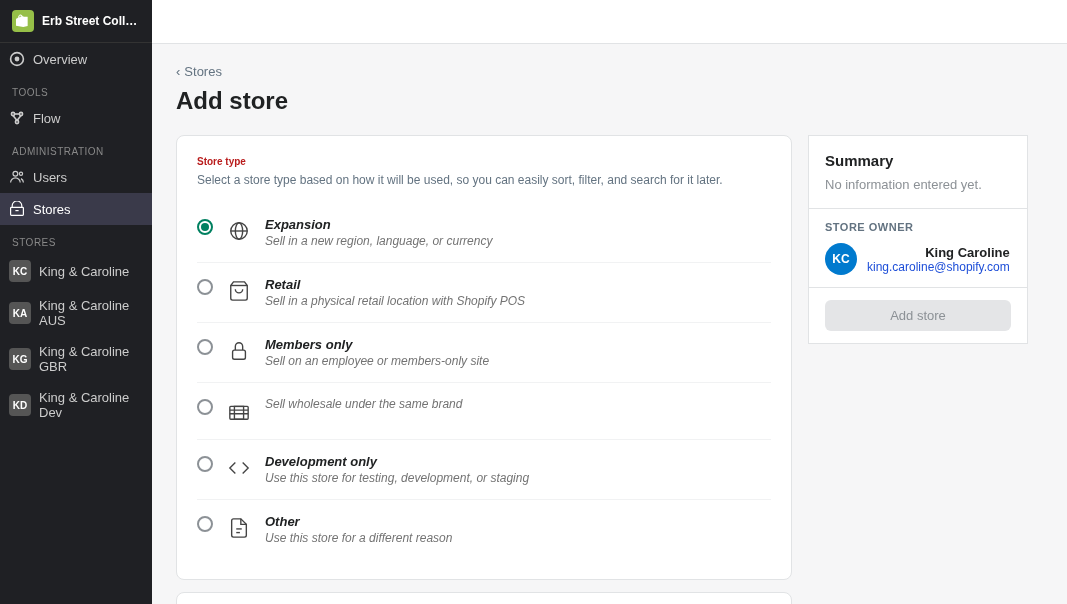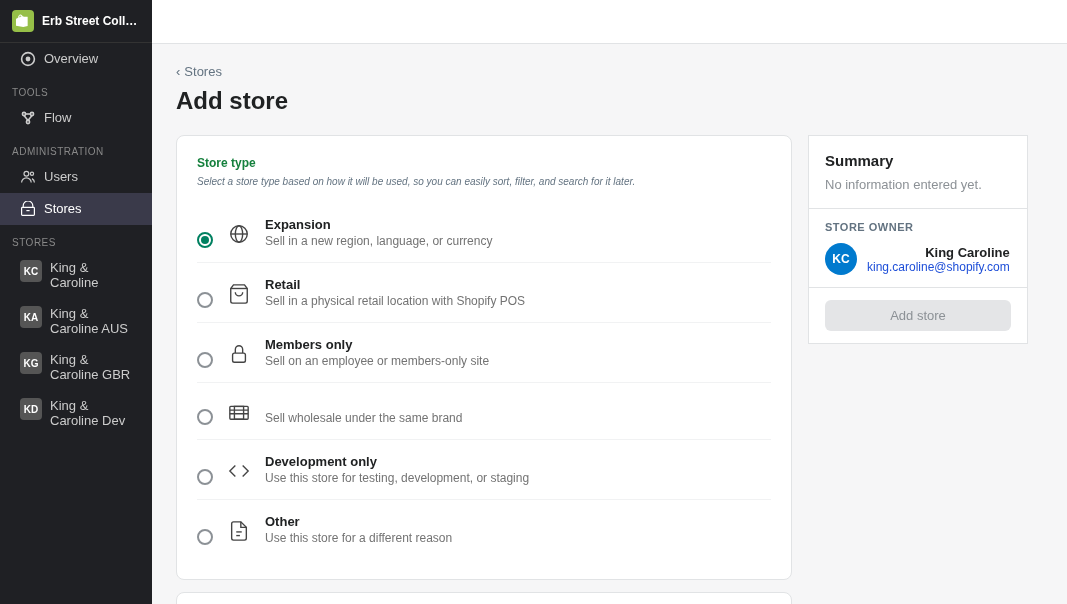--- a/index.html
+++ b/index.html
@@ -45,22 +45,23 @@
       font-size: 12px;
       font-weight: 600;
       color: #fff;
       white-space: nowrap;
       overflow: hidden;
       text-overflow: ellipsis;
     }
 
     .sidebar-nav-item {
       display: flex;
+      align-items: center;
       gap: 8px;
-      padding: 8px 20px;
+      padding: 8px 9px;
       color: #ccc;
       cursor: pointer;
       font-size: 13px;
     }
     .sidebar-nav-item.active { background: #3a3a4a; color: #fff; }
 
     .sidebar-section-label {
       padding: 8px 12px 4px;
       font-size: 10px;
       text-transform: uppercase;
@@ -138,41 +139,41 @@
     }
 
     .card {
       background: #fff;
       border: 1px solid #e1e3e5;
       border-radius: 8px;
       padding: 20px;
     }
 
     .card-title {
+      font-size: 10px;
+      font-weight: 600;
+      color: #b91c1c;
+      margin-bottom: 6px;
+    }
+
+    .card-description {
       font-size: 12px;
-      font-weight: 600;
-      color: #15803d;
-      margin-bottom: 6px;
-    }
-
-    .card-description {
-      font-size: 10px;
       color: #637381;
       margin-bottom: 16px;
-      font-style: italic;
     }
 
     
     .radio-option {
       display: flex;
-      align-items: flex-end;
+      align-items: flex-start;
       gap: 12px;
       padding: 14px 0;
       border-bottom: 1px solid #f1f2f3;
       cursor: pointer;
+      font-style: italic;
     }
 
     .radio-option:last-child { border-bottom: none; }
 
     .radio-circle {
       width: 16px;
       height: 16px;
       border-radius: 50%;
       border: 2px solid #8c9196;
       flex-shrink: 0;

